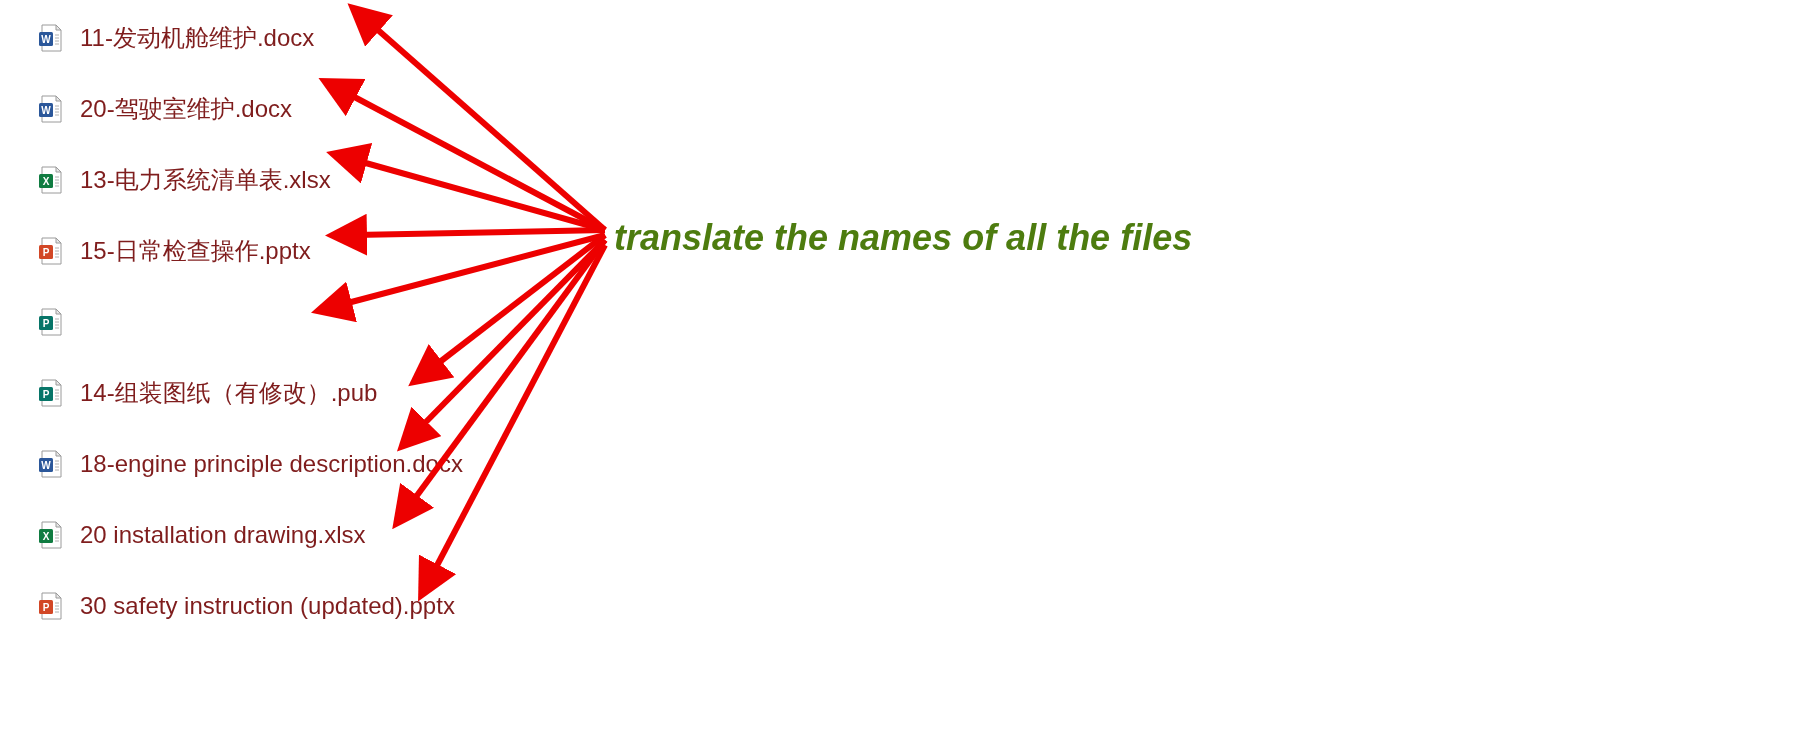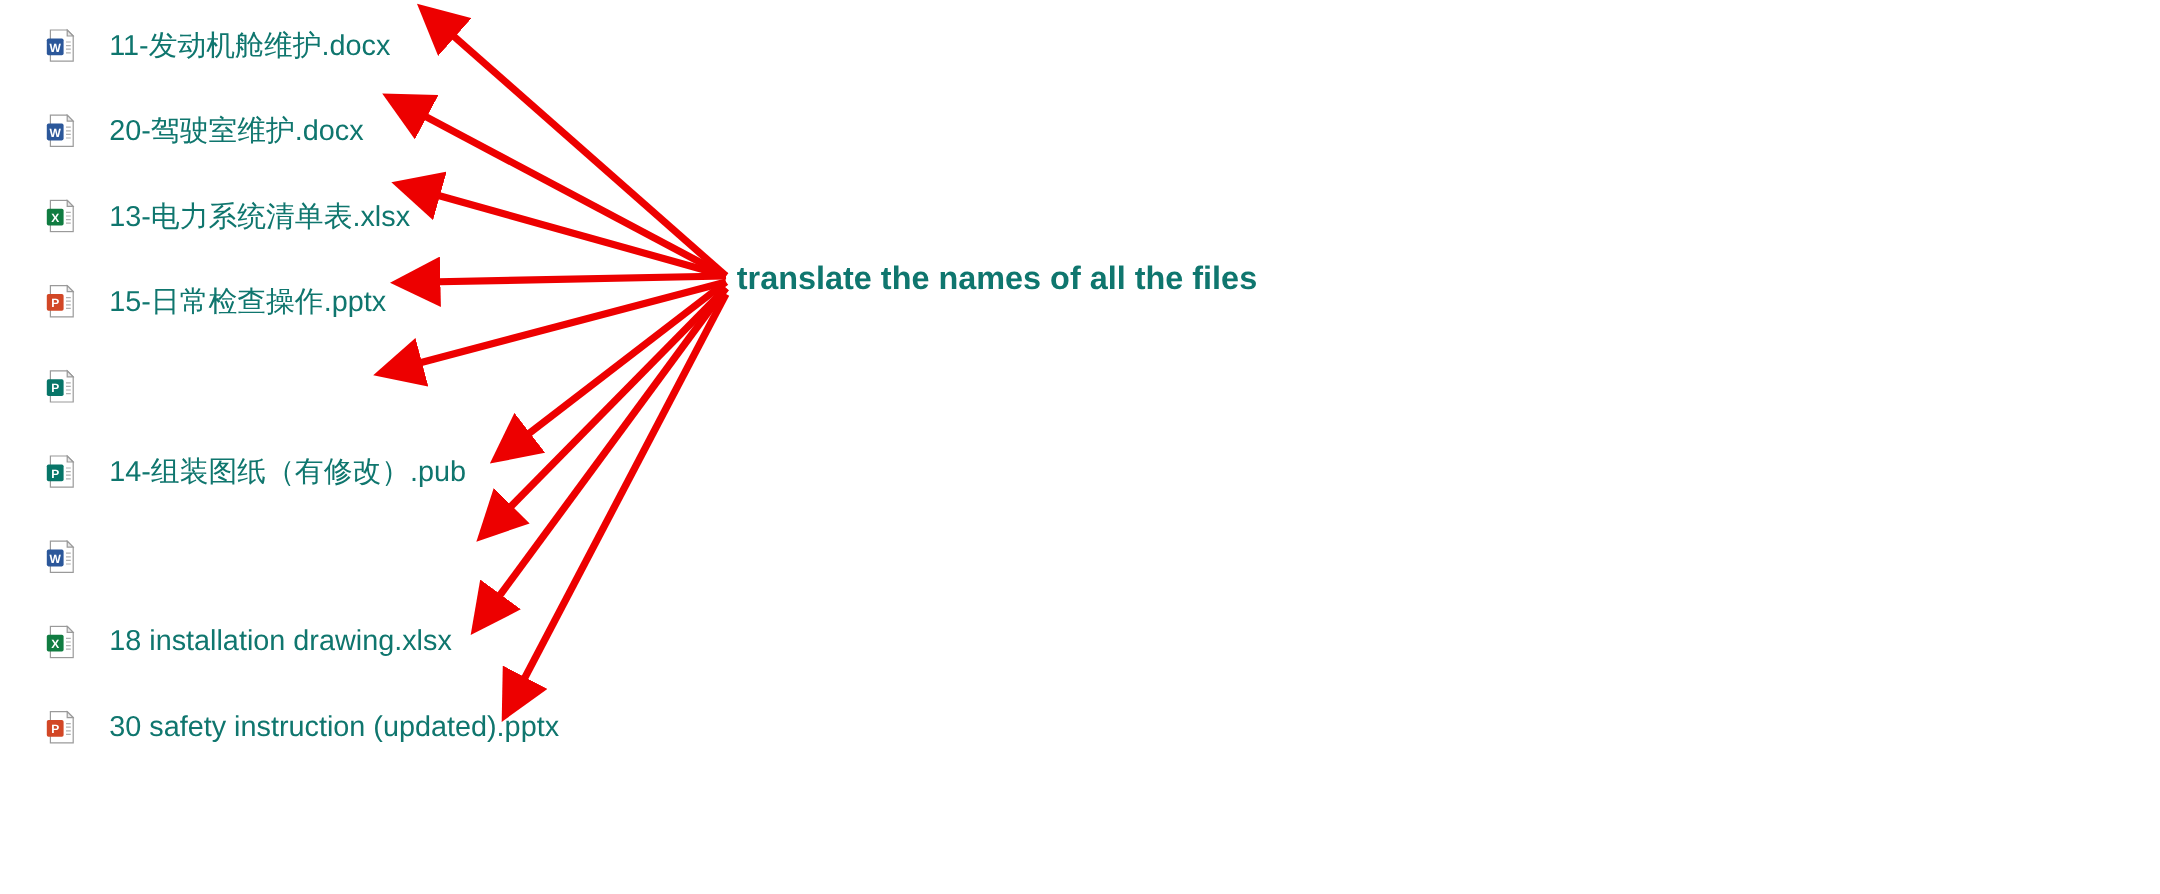--- a/index.html
+++ b/index.html
@@ -32,31 +32,31 @@
       margin-right: 18px;
       position: relative;
       flex-shrink: 0;
     }
     .file-icon svg {
       width: 100%;
       height: 100%;
     }
     .file-name {
       font-size: 24px;
-      color: #0f766e;
+      color: #7f1d1d;
       white-space: nowrap;
-      margin-left: 11px;
     }
     .annotation-text {
       position: absolute;
       left: 614px;
       top: 217px;
-      font-size: 27px;
+      font-size: 36px;
       font-weight: bold;
-      color: #0f766e;
+      color: #4d7c0f;
+      font-style: italic;
     }
     .arrows-svg {
       position: absolute;
       left: 0;
       top: 0;
       width: 1800px;
       height: 745px;
       pointer-events: none;
     }
   </style>
@@ -145,33 +145,34 @@
     <div class="file-icon"><svg viewBox="0 0 24 28" xmlns="http://www.w3.org/2000/svg">
     <path d="M4 1 L18 1 L23 6 L23 27 L4 27 Z" fill="#ffffff" stroke="#9a9a9a" stroke-width="1"></path>
     <path d="M18 1 L18 6 L23 6 Z" fill="#e8e8e8" stroke="#9a9a9a" stroke-width="1"></path>
     <rect x="1" y="8" width="14" height="14" rx="1.5" fill="#2b579a"></rect>
     <text x="8" y="19" font-family="Arial" font-size="10" font-weight="bold" fill="#ffffff" text-anchor="middle">W</text>
     <line x1="17" y1="11" x2="21" y2="11" stroke="#b0b0b0" stroke-width="1"></line>
     <line x1="17" y1="14" x2="21" y2="14" stroke="#b0b0b0" stroke-width="1"></line>
     <line x1="17" y1="17" x2="21" y2="17" stroke="#b0b0b0" stroke-width="1"></line>
     <line x1="17" y1="20" x2="21" y2="20" stroke="#b0b0b0" stroke-width="1"></line>
   </svg></div>
+    <span class="file-name">18-engine principle description.docx</span>
   </div>
   <div class="file-item">
     <div class="file-icon"><svg viewBox="0 0 24 28" xmlns="http://www.w3.org/2000/svg">
     <path d="M4 1 L18 1 L23 6 L23 27 L4 27 Z" fill="#ffffff" stroke="#9a9a9a" stroke-width="1"></path>
     <path d="M18 1 L18 6 L23 6 Z" fill="#e8e8e8" stroke="#9a9a9a" stroke-width="1"></path>
     <rect x="1" y="8" width="14" height="14" rx="1.5" fill="#107c41"></rect>
     <text x="8" y="19" font-family="Arial" font-size="10" font-weight="bold" fill="#ffffff" text-anchor="middle">X</text>
     <line x1="17" y1="11" x2="21" y2="11" stroke="#b0b0b0" stroke-width="1"></line>
     <line x1="17" y1="14" x2="21" y2="14" stroke="#b0b0b0" stroke-width="1"></line>
     <line x1="17" y1="17" x2="21" y2="17" stroke="#b0b0b0" stroke-width="1"></line>
     <line x1="17" y1="20" x2="21" y2="20" stroke="#b0b0b0" stroke-width="1"></line>
   </svg></div>
-    <span class="file-name">18 installation drawing.xlsx</span>
+    <span class="file-name">20 installation drawing.xlsx</span>
   </div>
   <div class="file-item">
     <div class="file-icon"><svg viewBox="0 0 24 28" xmlns="http://www.w3.org/2000/svg">
     <path d="M4 1 L18 1 L23 6 L23 27 L4 27 Z" fill="#ffffff" stroke="#9a9a9a" stroke-width="1"></path>
     <path d="M18 1 L18 6 L23 6 Z" fill="#e8e8e8" stroke="#9a9a9a" stroke-width="1"></path>
     <rect x="1" y="8" width="14" height="14" rx="1.5" fill="#d24726"></rect>
     <text x="8" y="19" font-family="Arial" font-size="10" font-weight="bold" fill="#ffffff" text-anchor="middle">P</text>
     <line x1="17" y1="11" x2="21" y2="11" stroke="#b0b0b0" stroke-width="1"></line>
     <line x1="17" y1="14" x2="21" y2="14" stroke="#b0b0b0" stroke-width="1"></line>
     <line x1="17" y1="17" x2="21" y2="17" stroke="#b0b0b0" stroke-width="1"></line>

